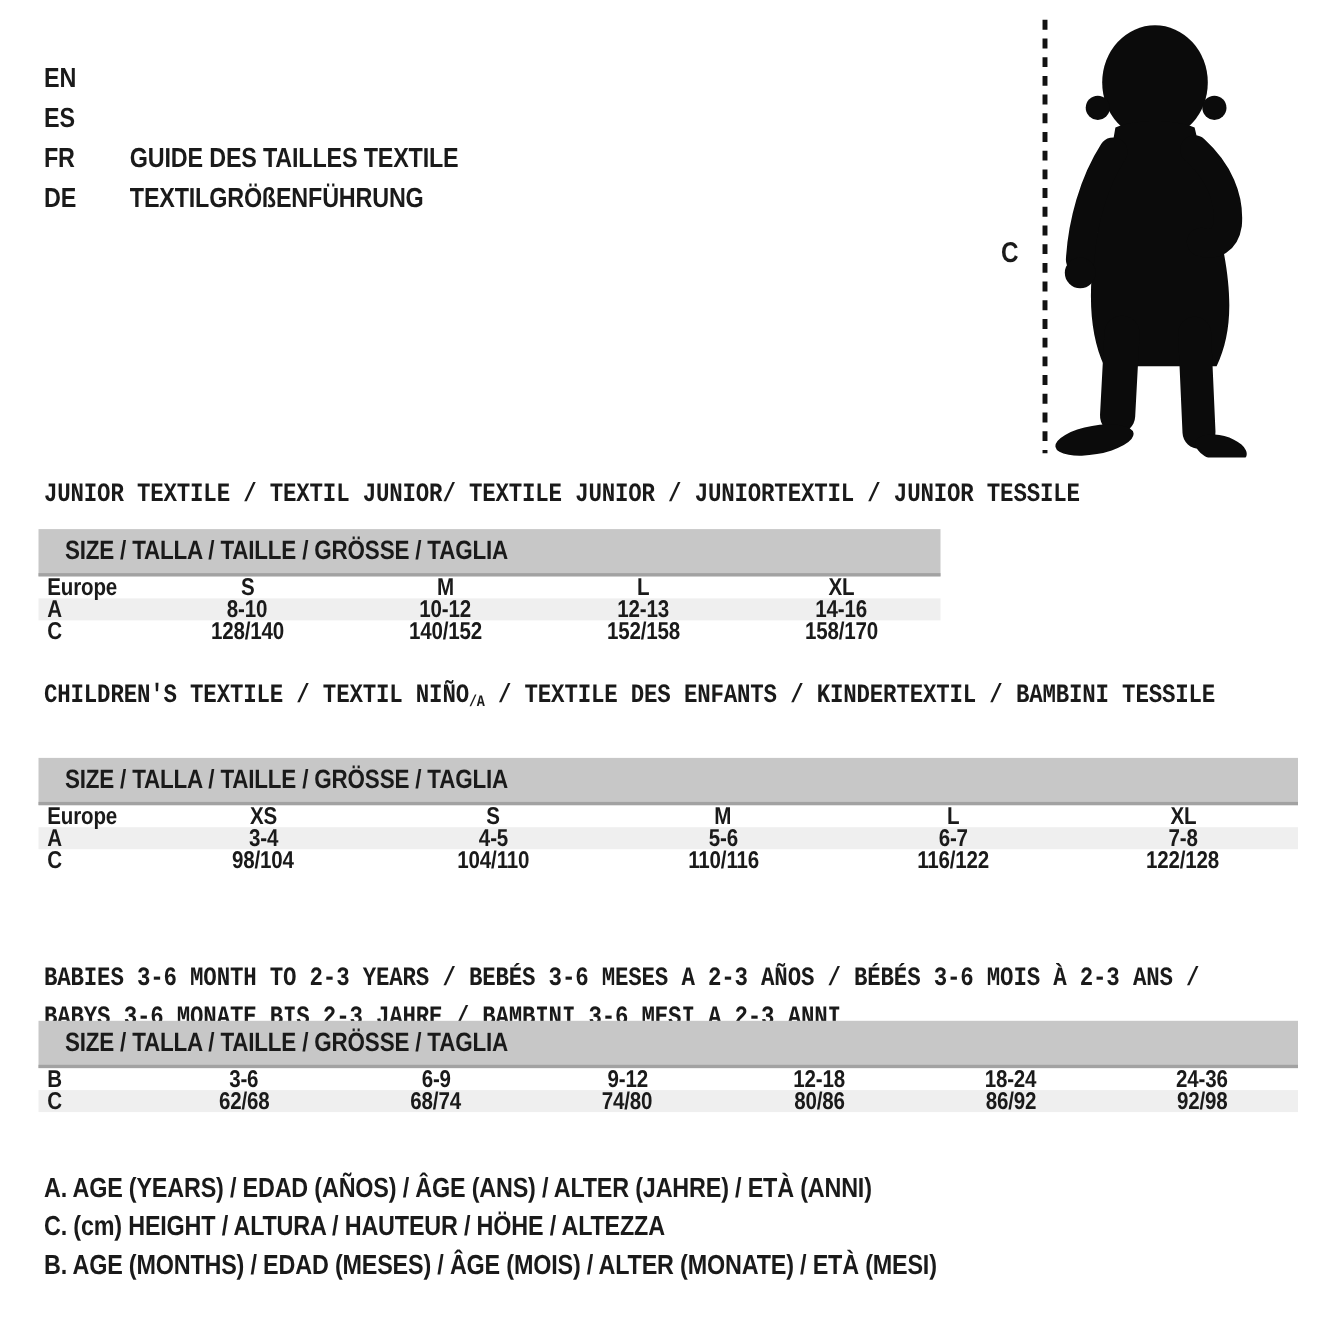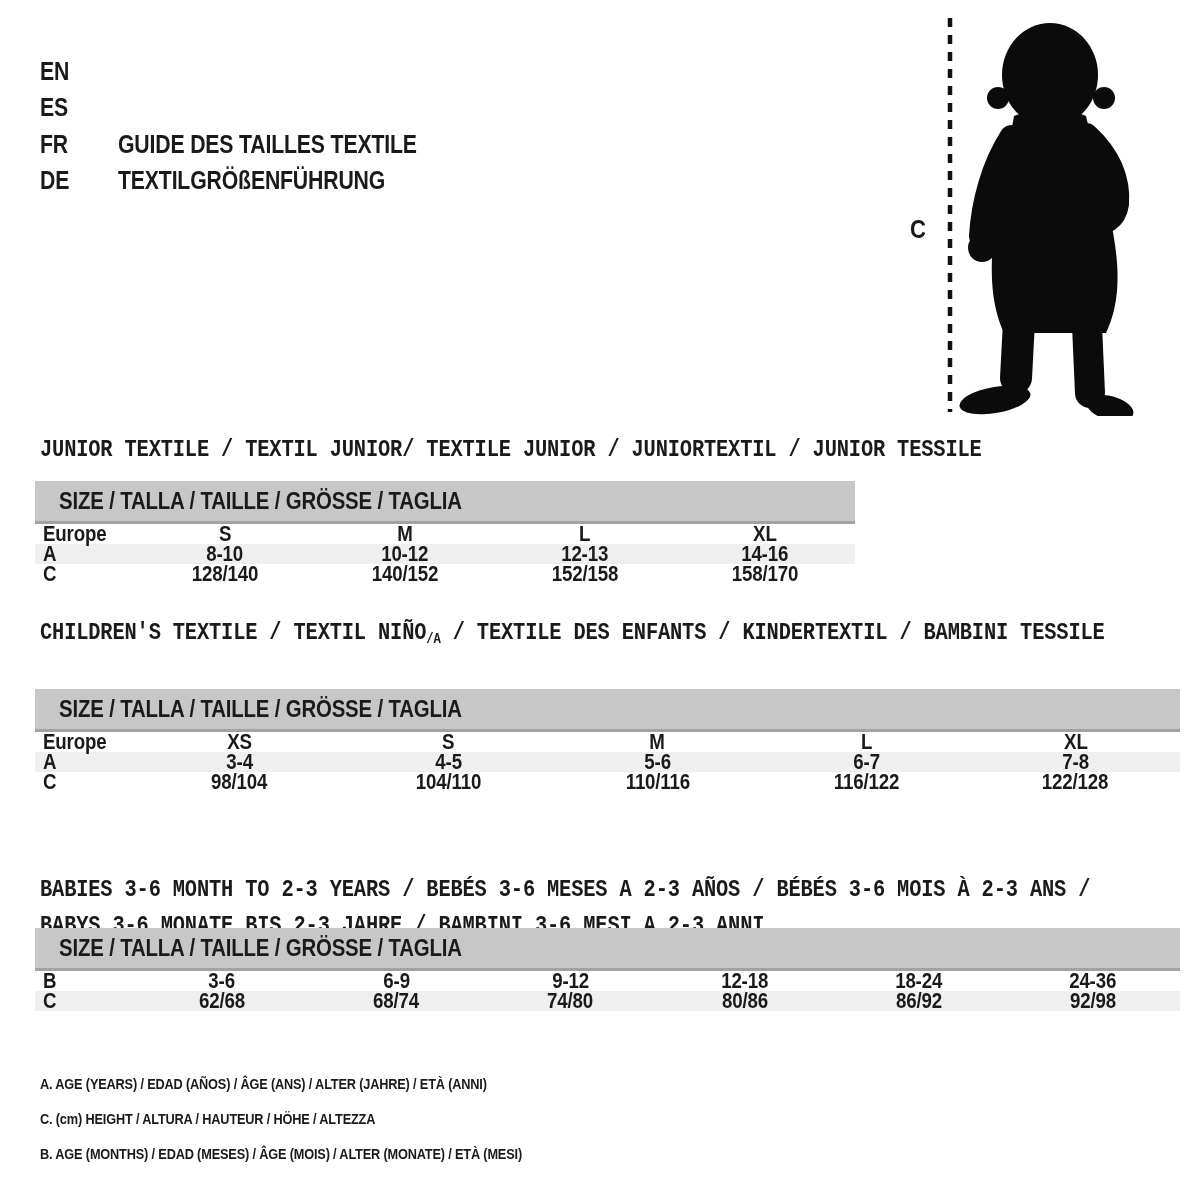--- a/index.html
+++ b/index.html
@@ -42,21 +42,21 @@
     border-bottom:3px solid var(--table-header-edge);
     display:flex;align-items:center;padding-left:24px;font-size:24px;
   }
   .trow{height:20px;display:flex;align-items:center;font-size:22px;}
   .trow.alt{background:var(--row-alt-bg);}
   .tlabel{flex:0 0 100px;padding-left:8px;}
   .tcell{flex:1;text-align:center;}
 
   
   .legend{position:absolute;left:40px;top:1066px;}
-  .legend-line{height:35px;display:flex;align-items:center;font-size:15px;}
+  .legend-line{height:35px;display:flex;font-size:25px;}
 </style>
 </head>
 <body>
 
 <div class="page">
 
   <div class="langs">
     <div class="lang-row">
       <span class="lang-code"><span class="cond">EN</span></span>
     </div>

